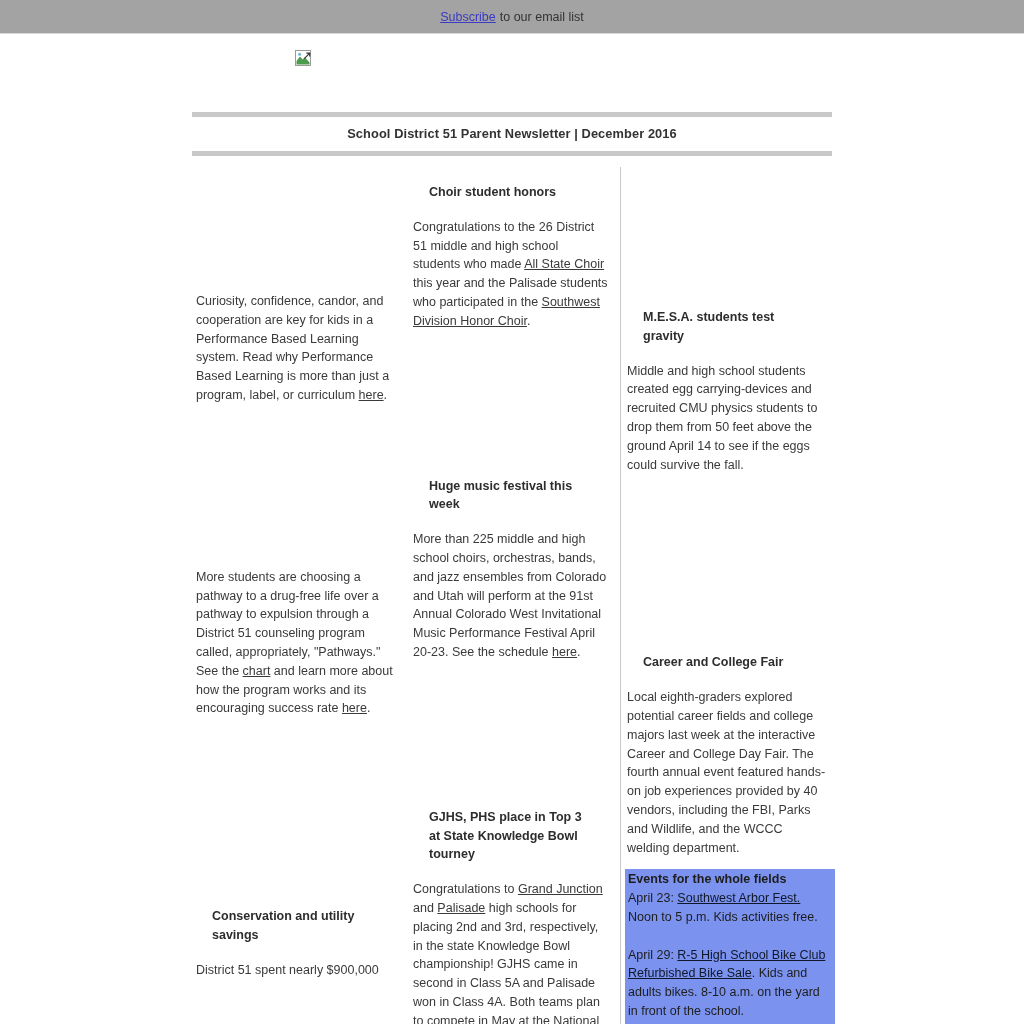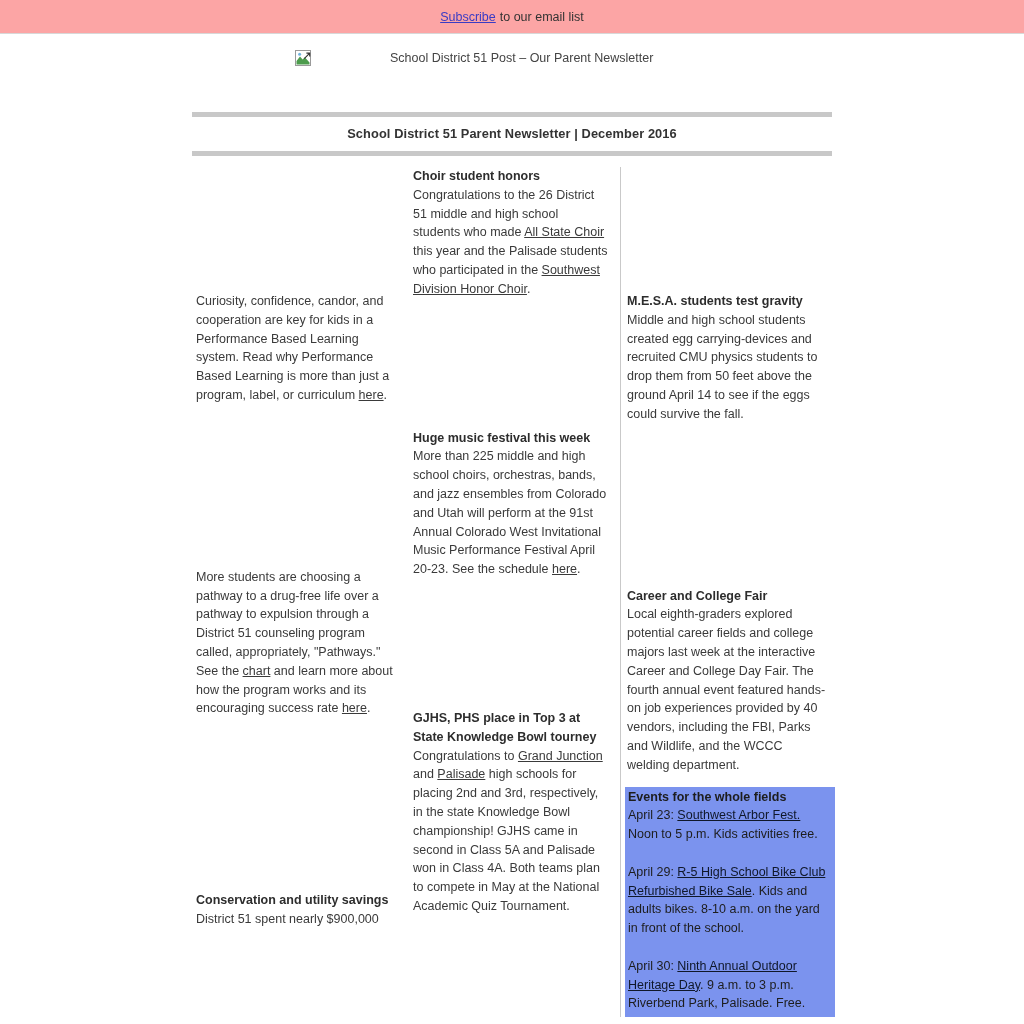--- a/index.html
+++ b/index.html
@@ -12,21 +12,21 @@
   }
   body {
     font-family: "Liberation Sans", sans-serif;
     color: #333333;
     -webkit-font-smoothing: antialiased;
   }
 
   
   .subscribe-bar {
     height: 33px;
-    background: #fca5a5;
+    background: #a3a3a3;
     border-bottom: 1px solid #d8d8d8;
     display: flex;
     align-items: center;
     justify-content: center;
     font-size: 12.5px;
     color: #333333;
   }
   .subscribe-bar a {
     color: #3b3bc4;
     text-decoration: underline;
@@ -106,21 +106,21 @@
     width: 211px;
     padding: 0 6px 0 6px;
   }
 
   .story {
     font-size: 12.5px;
     line-height: 18.8px;
     color: #3a3a3a;
   }
   .story h3 {
-    margin: 0;
+    margin: 16px;
     font-size: 12.5px;
     line-height: 18.8px;
     font-weight: bold;
     color: #2d2d2d;
   }
   .story p {
     margin: 0;
   }
   .story a {
     color: #3a3a3a;
@@ -177,21 +177,20 @@
 <div class="masthead">
   <span class="masthead-img">
     <svg class="broken-img" viewBox="0 0 16 16" xmlns="http://www.w3.org/2000/svg">
       <rect x="0.5" y="0.5" width="15" height="15" fill="#ffffff" stroke="#9a9a9a"></rect>
       <path d="M1.5 11 L5 6.5 L7.6 9.6 L9.8 7.2 L14.5 12.5 L14.5 14.5 L1.5 14.5 Z" fill="#4d9c4d"></path>
       <circle cx="4.6" cy="4.2" r="1.5" fill="#6fb3e0"></circle>
       <path d="M9 1 L15 1 L15 7 Z" fill="#ffffff"></path>
       <path d="M9.3 8.6 L14.2 3.6 M11.4 3.1 L14.7 3.1 L14.7 6.4" stroke="#333333" stroke-width="1.1" fill="none"></path>
     </svg>
   </span>
-  <div class="masthead-title">School District 51 Post – Our Parent Newsletter</div>
 </div>
 
 <div class="wrap">
 
   <div class="rule"></div>
 
   <div class="banner-title">School District 51 Parent Newsletter | December 2016</div>
 
   <div class="rule"></div>
 

